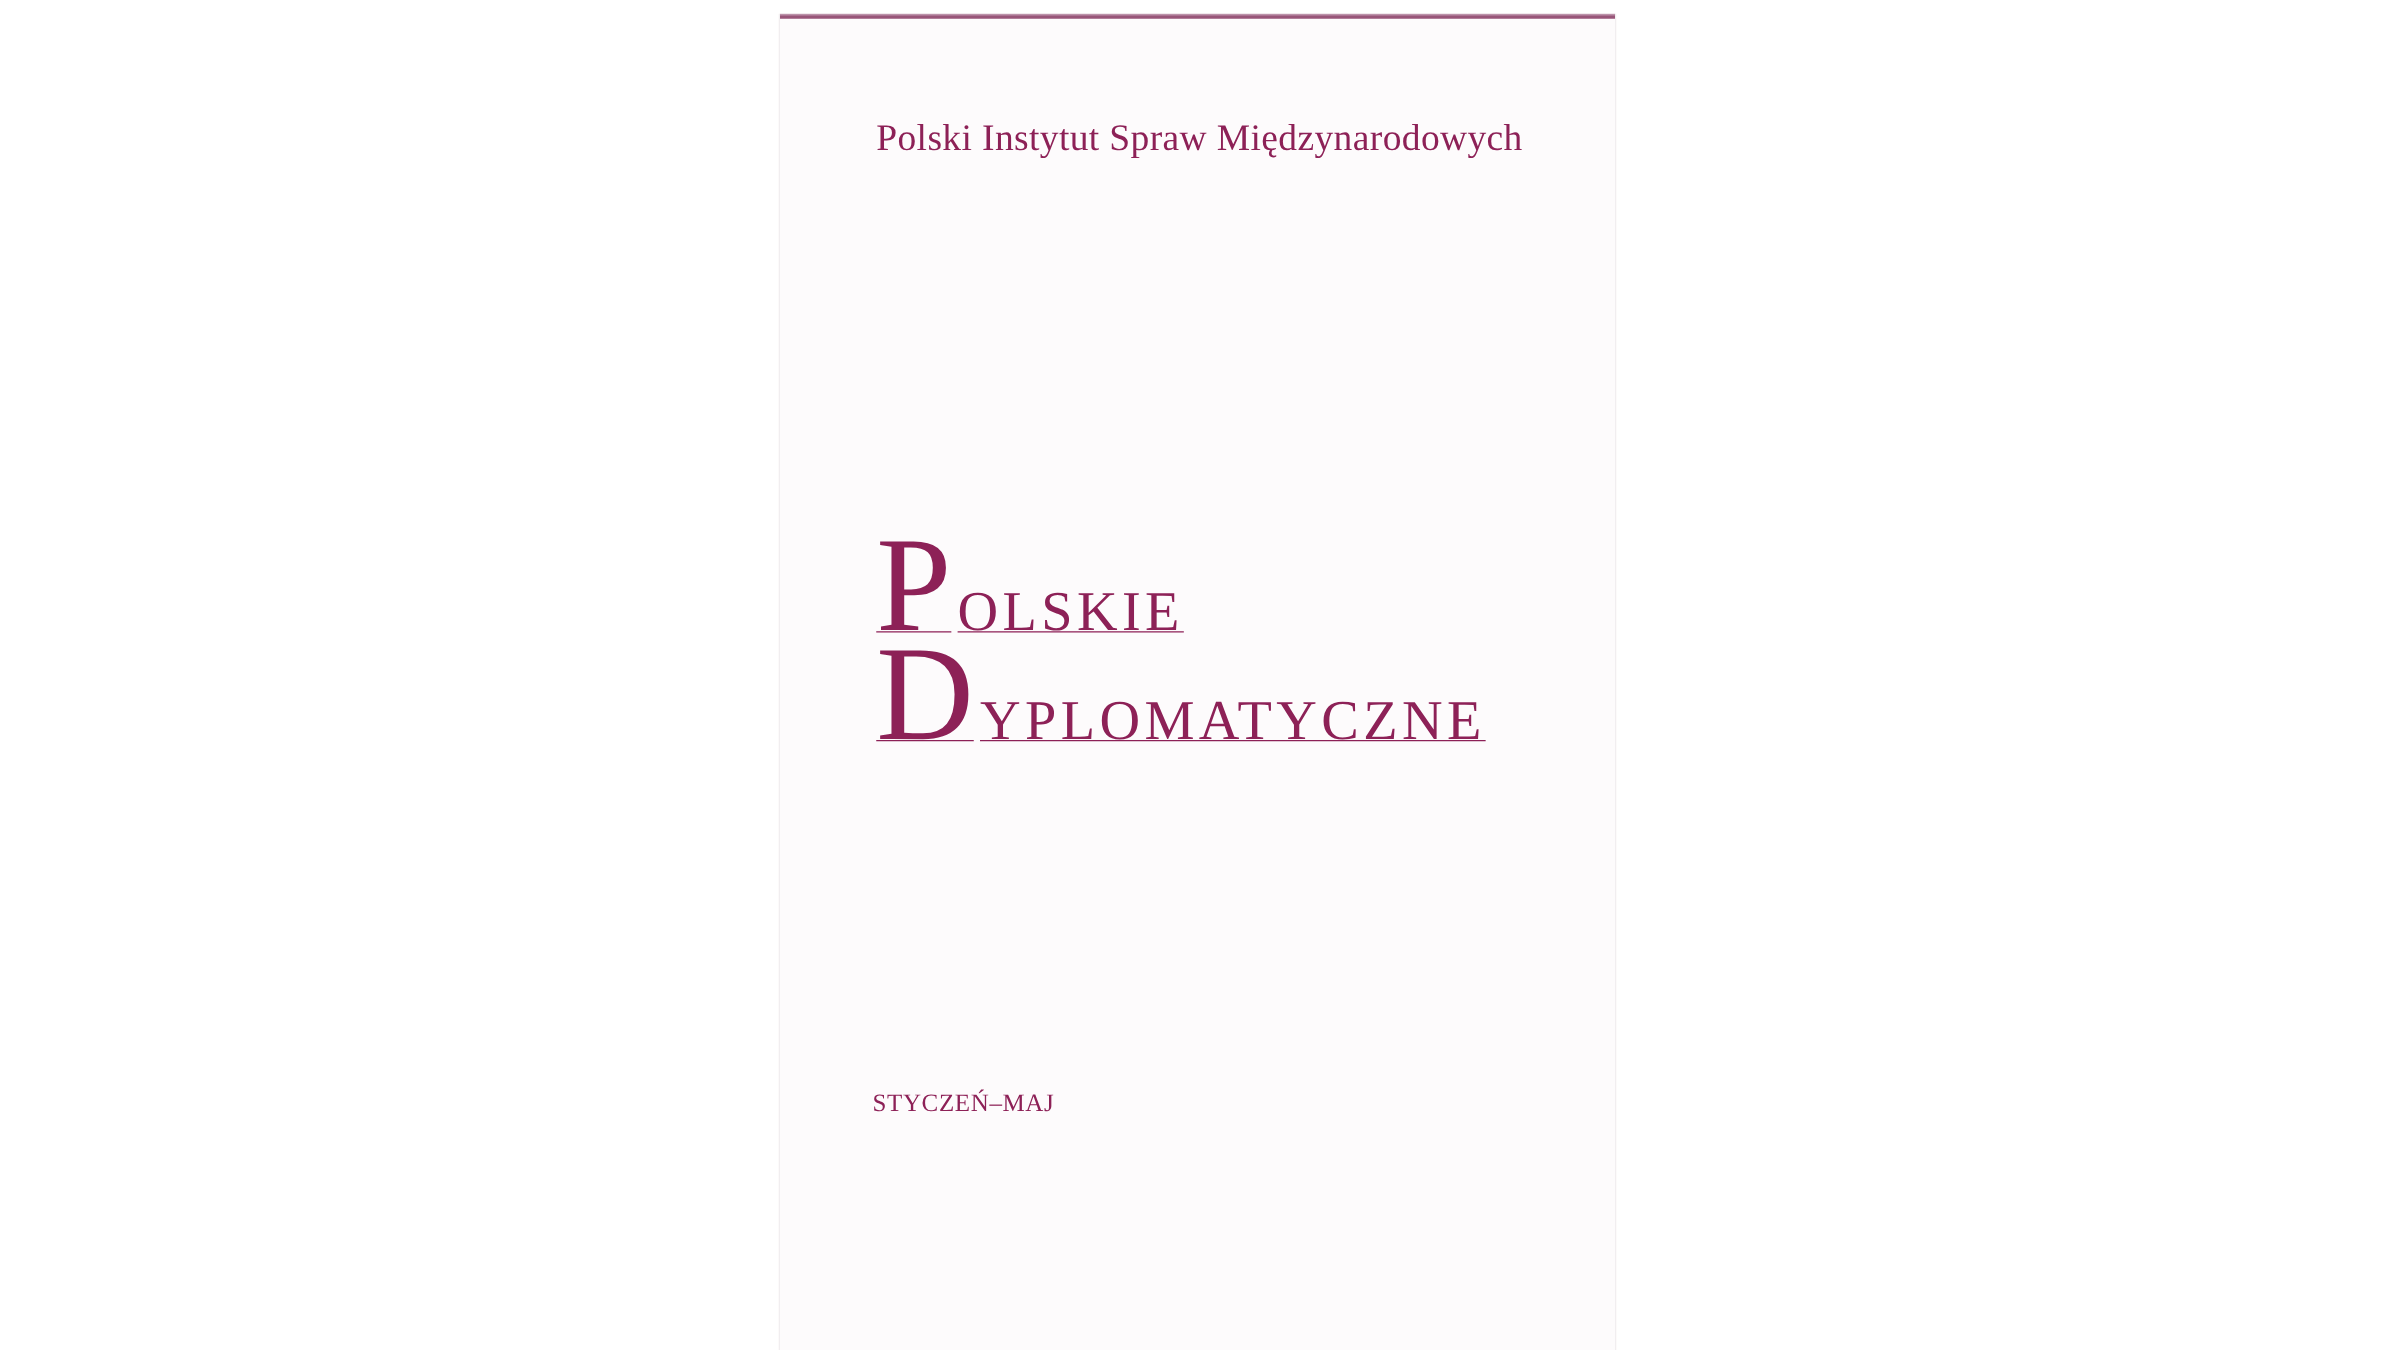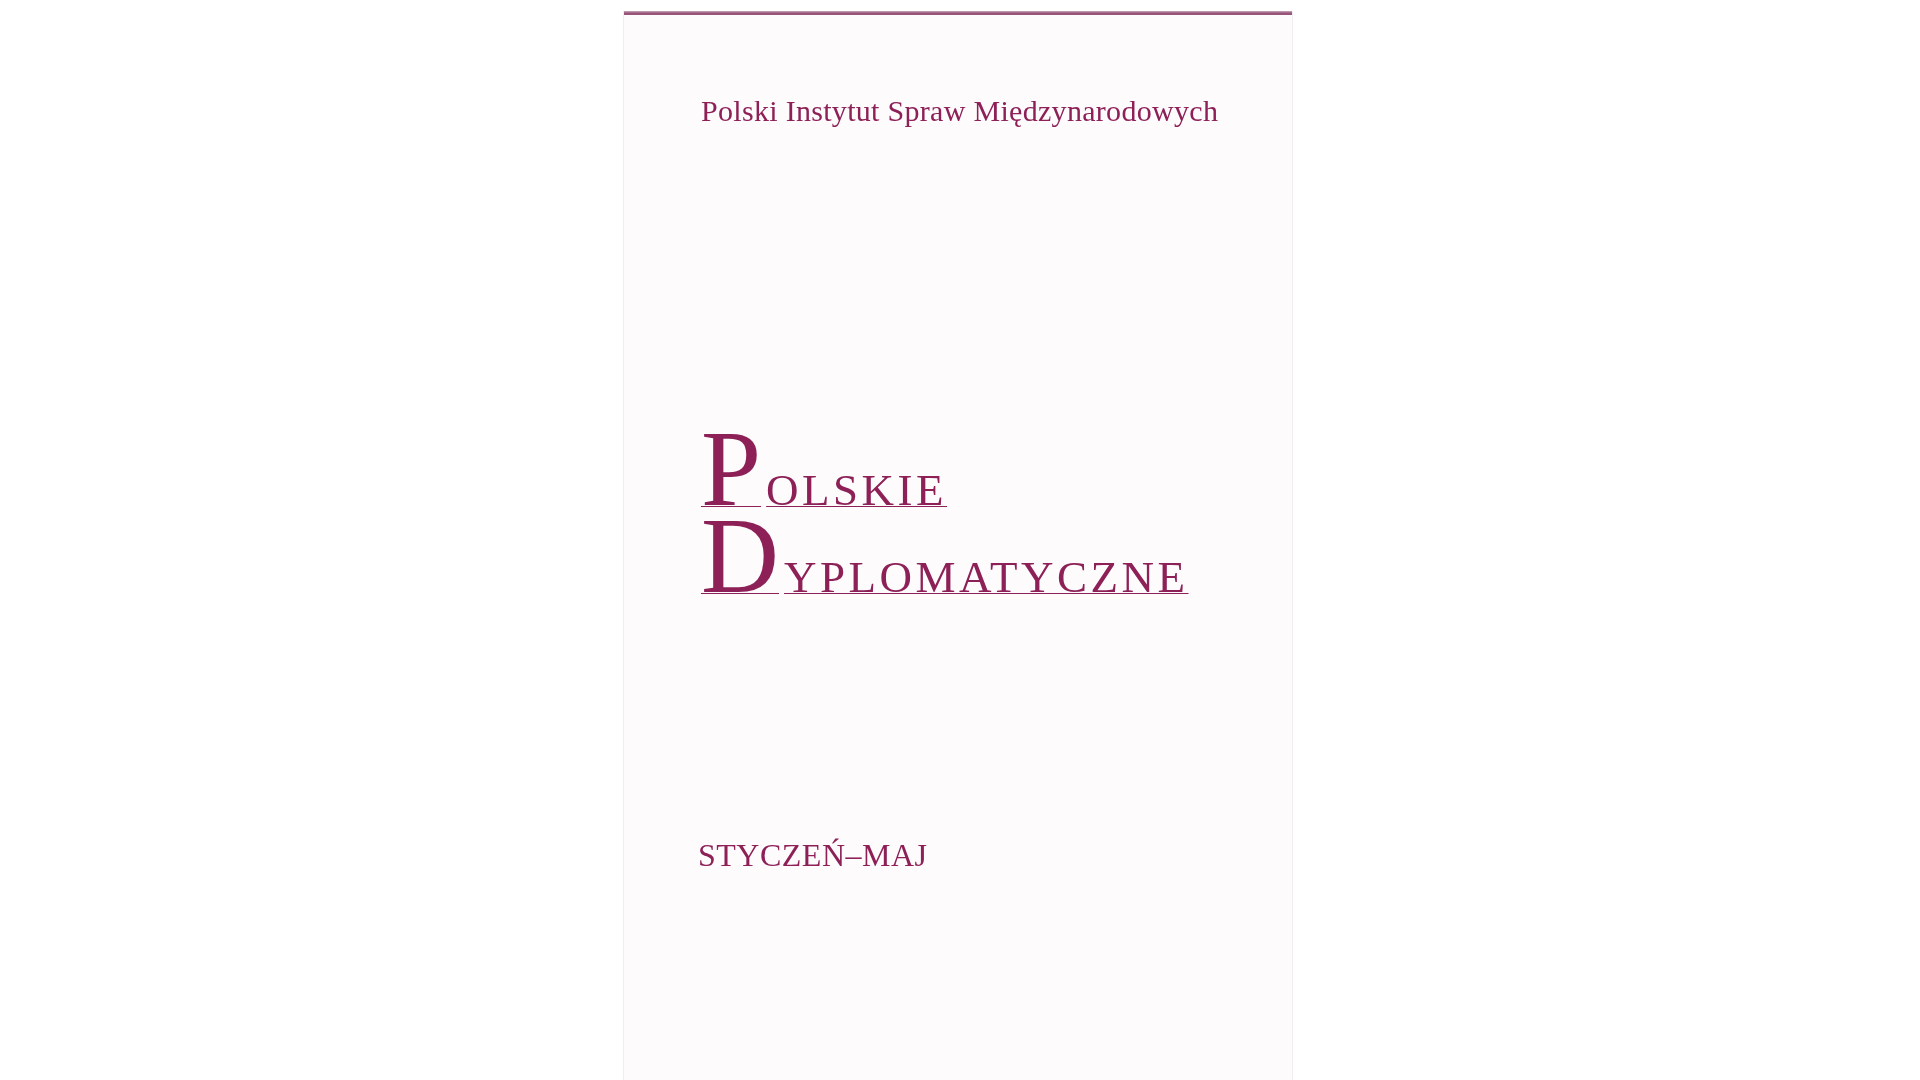--- a/index.html
+++ b/index.html
@@ -78,22 +78,22 @@
     font-size: 82px;
     line-height: 82px;
     letter-spacing: -2px;
     color: var(--accent, #8d2157);
     white-space: nowrap;
   }
 
   .period {
     position: absolute;
     left: 74px;
-    top: 826px;
-    font-size: 32px;
+    top: 854px;
+    font-size: 20px;
     line-height: 36px;
     letter-spacing: 0.5px;
     color: var(--accent, #8d2157);
     white-space: nowrap;
   }
 </style>
 </head>
 <body>
 
 <div class="cover-panel">

